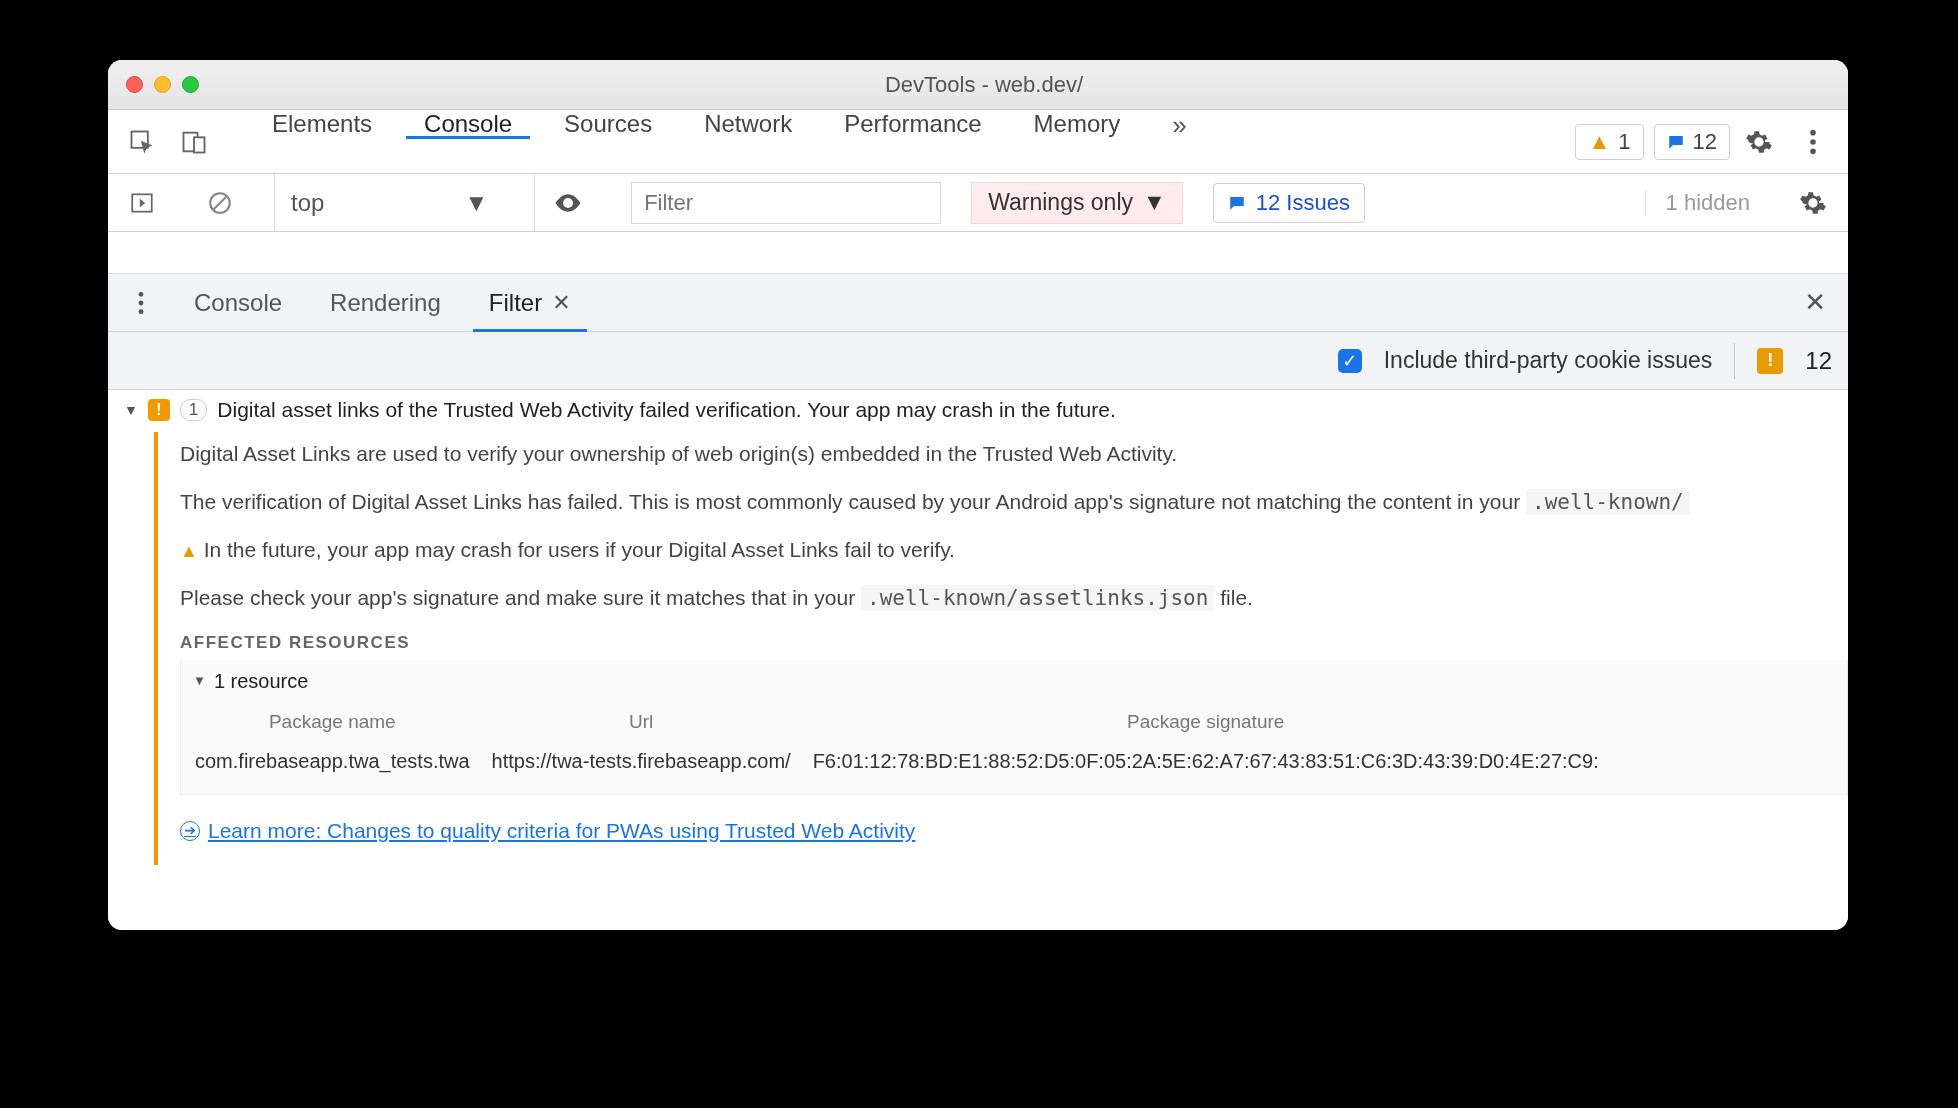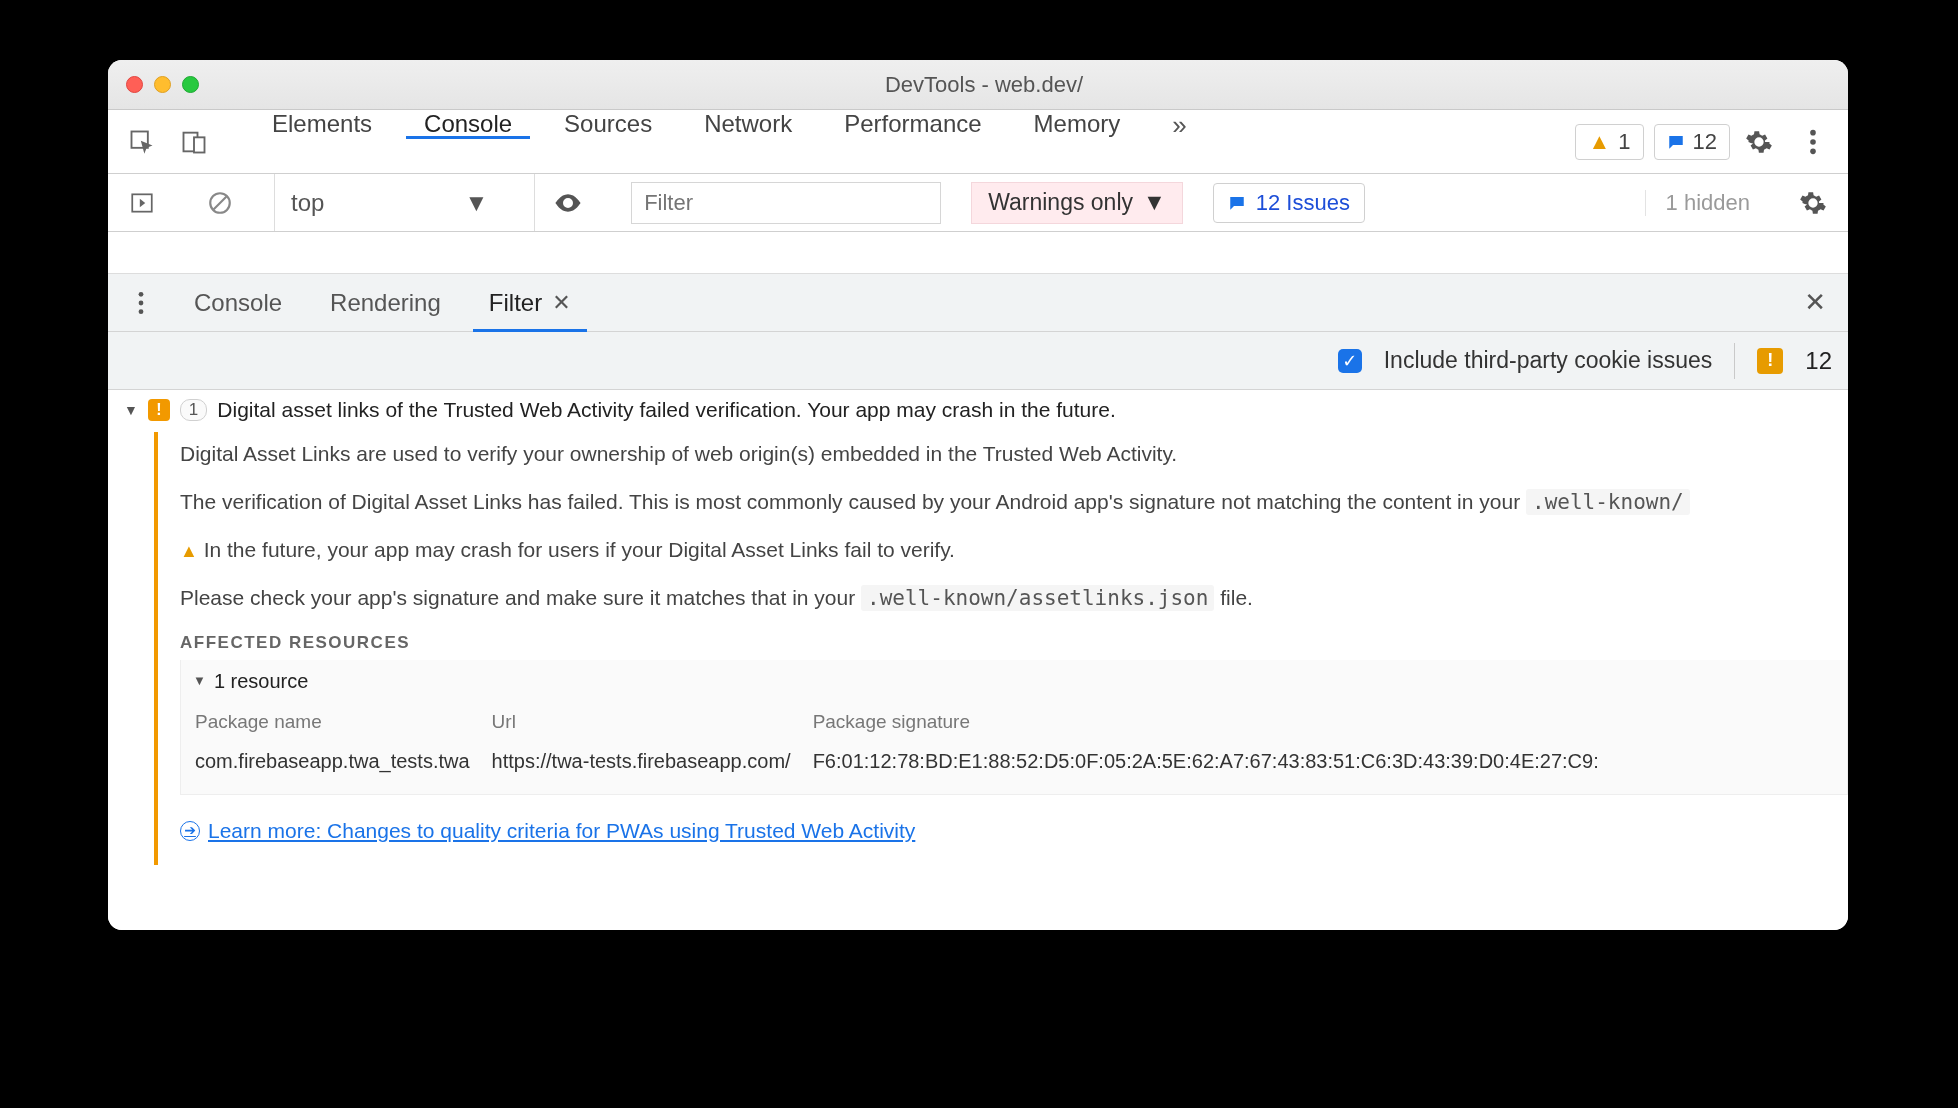--- a/index.html
+++ b/index.html
@@ -160,21 +160,21 @@
     padding:6px 0 18px 22px;
     font-size:21px; color:#444;
     line-height:1.5;
   }
   .issue-body p { margin:0 0 16px 0; }
   .code { font-family: ui-monospace, Menlo, Consolas, monospace; background:#f5f5f5; padding:1px 6px; border-radius:3px; color:#555;}
   .aff-title { letter-spacing:1.5px; font-size:17px; color:#666; font-weight:600; margin-top:10px;}
   .res-block { background:#fafafa; border:1px solid #eee; border-top:none; padding:6px 12px 12px 12px; margin-top:4px;}
   .res-toggle { font-size:20px; color:#222; display:flex; align-items:center; gap:8px;}
   .res-table { margin-top:6px; font-size:20px; color:#333;}
-  .res-table .hdr { color:#777; font-size:19px;}
+  .res-table .hdr { color:#777; font-size:19px;text-align:center;}
   .res-table td { padding:4px 20px 4px 0; white-space:nowrap;}
   .learn-link { color:#1a73e8; text-decoration:underline; display:flex; align-items:center; gap:8px; margin-top:20px; font-size:21px;}
   .learn-ico { width:20px; height:20px; border:1.5px solid #1a73e8; border-radius:50%; display:flex; align-items:center; justify-content:center; font-size:14px; color:#1a73e8;}
 
   svg { display:block; }
 </style>
 </head>
 <body>
 
 <div class="window">

